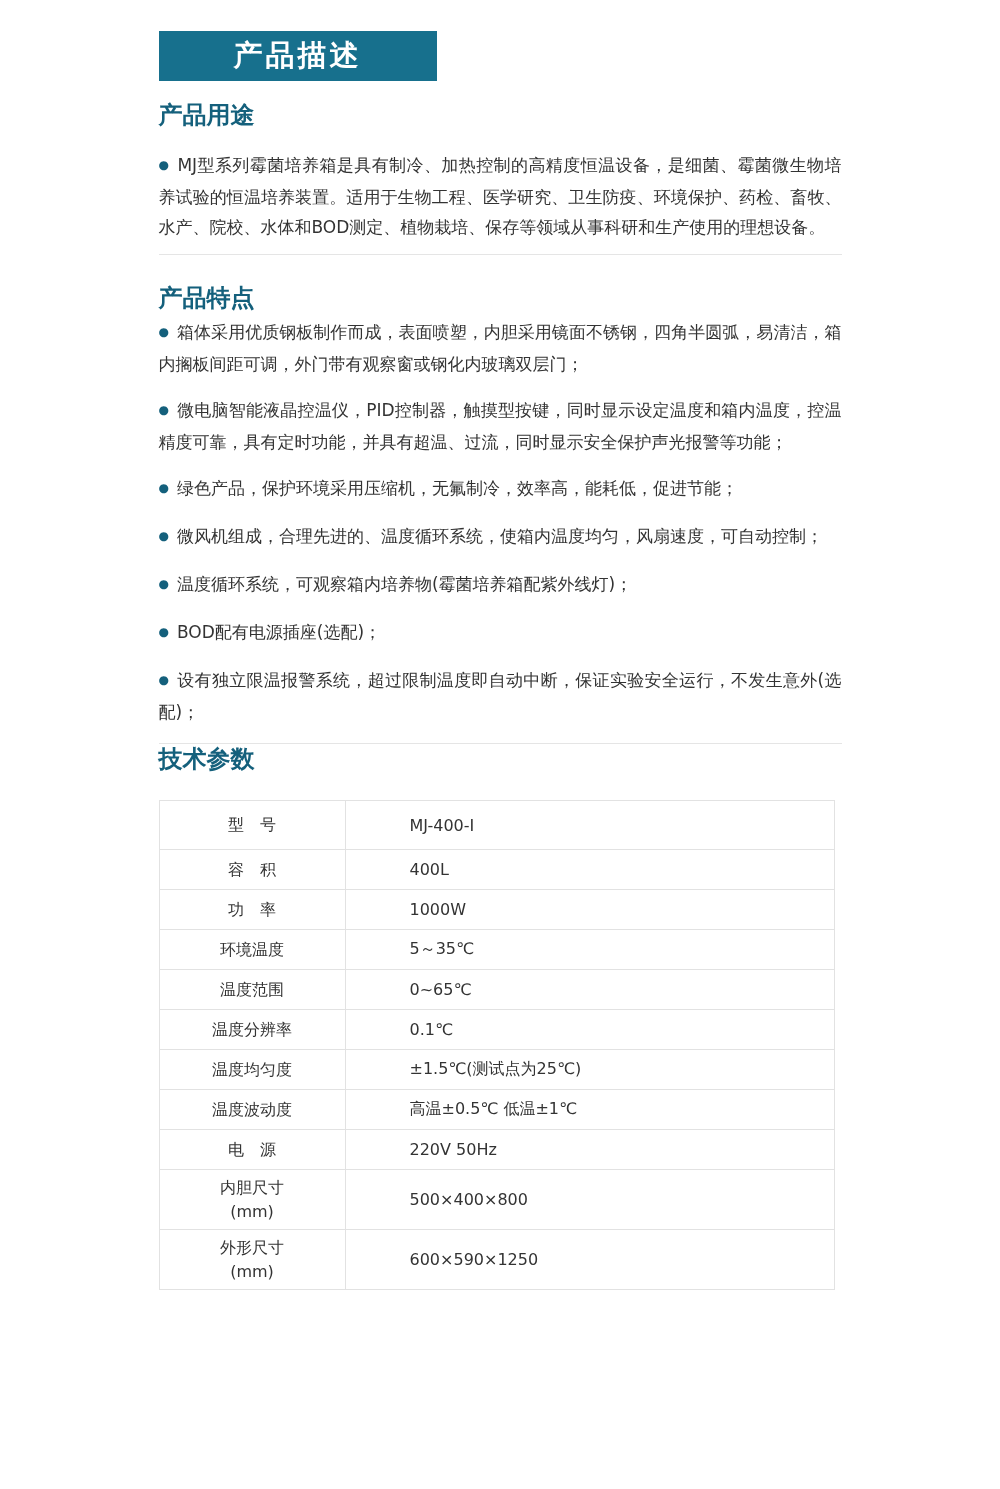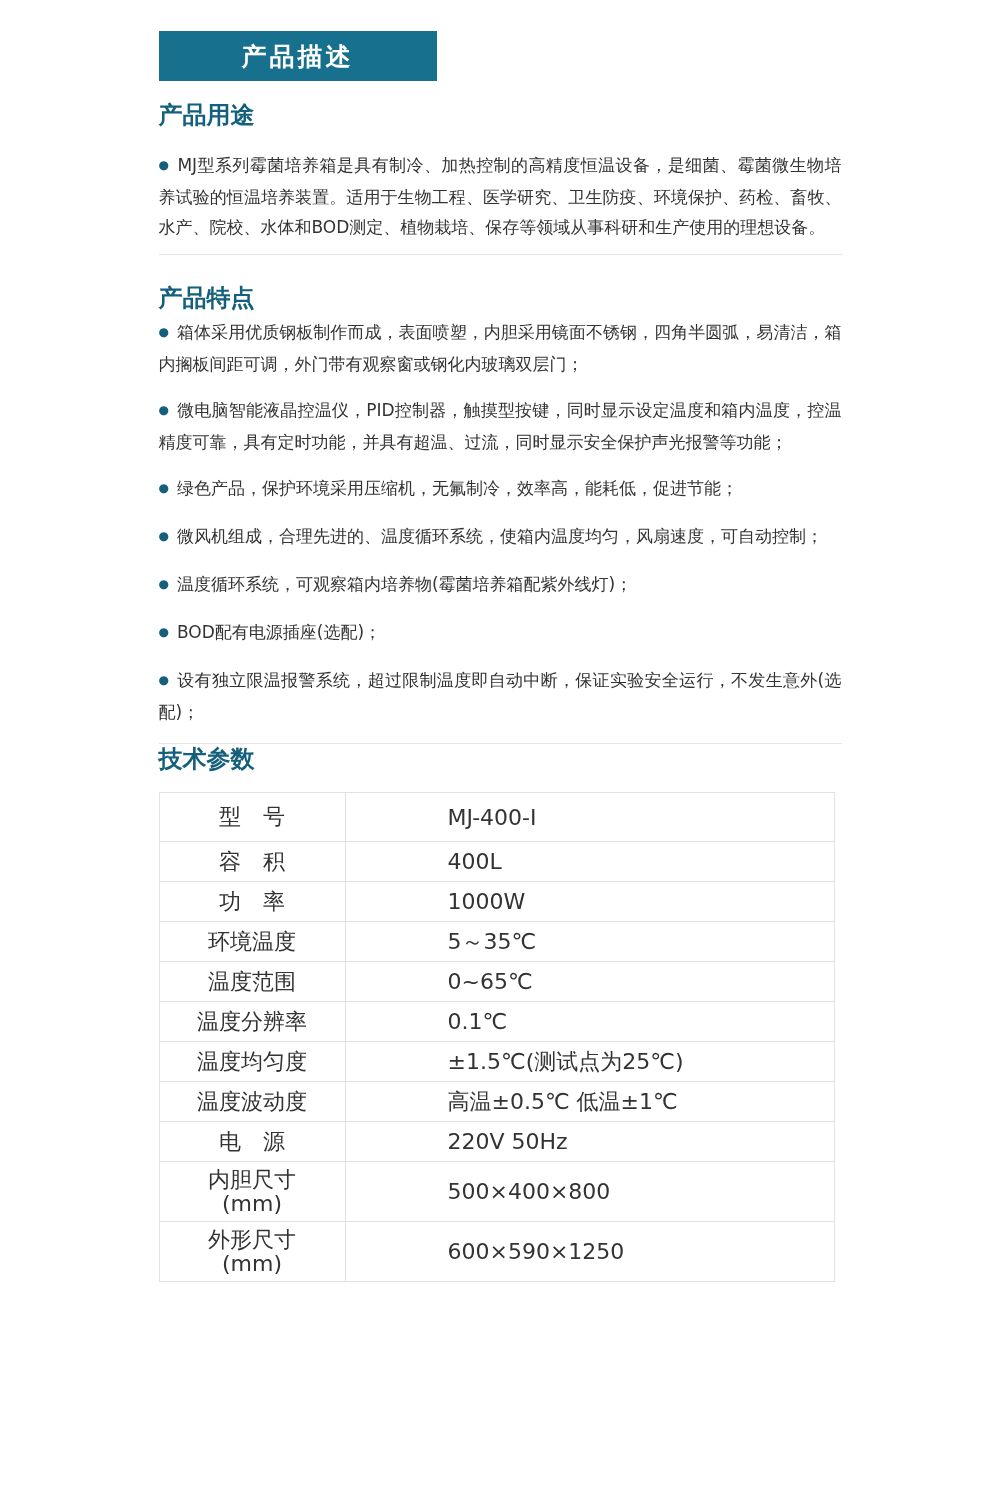--- a/index.html
+++ b/index.html
@@ -19,21 +19,21 @@
     width: 683px;
     margin: 0 auto;
   }
   
   .banner {
     margin-top: 31px;
     width: 278px;
     height: 50px;
     background: #17708d;
     color: #ffffff;
-    font-size: 25px;
+    font-size: 29px;
     font-weight: bold;
     letter-spacing: 3px;
     display: flex;
     align-items: center;
     justify-content: center;
   }
   
   h2.sec-title {
     font-size: 24px;
     line-height: 30px;
@@ -63,38 +63,38 @@
   
   hr.divider {
     border: none;
     border-top: 1px solid #e5e5e5;
     height: 0;
   }
   .divider-1 { margin-top: 12px; }
   .divider-2 { margin-top: 10px; }
   
   table.specs {
-    margin-top: 18px;
+    margin-top: 26px;
     width: 676px;
     border-collapse: collapse;
-    font-size: 22px;
+    font-size: 16px;
     color: #333333;
   }
   table.specs td {
     border: 1px solid #e2e2e2;
     background: #ffffff;
   }
   td.spec-label {
     width: 186px;
     text-align: center;
     vertical-align: middle;
     line-height: 24px;
   }
   td.spec-value {
-    padding-left: 102px;
+    padding-left: 64px;
     vertical-align: middle;
   }
   tr.row-tall  td { height: 49px; }
   tr.row-std   td { height: 40px; }
   tr.row-2line td { height: 60px; }
 </style>
 </head>
 <body>
 
 <div class="page">

